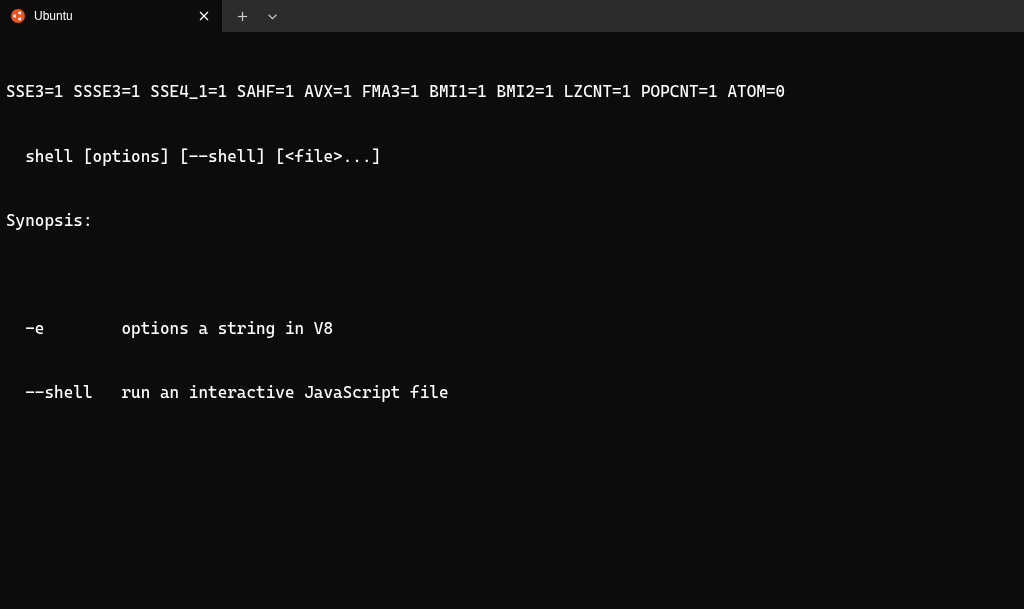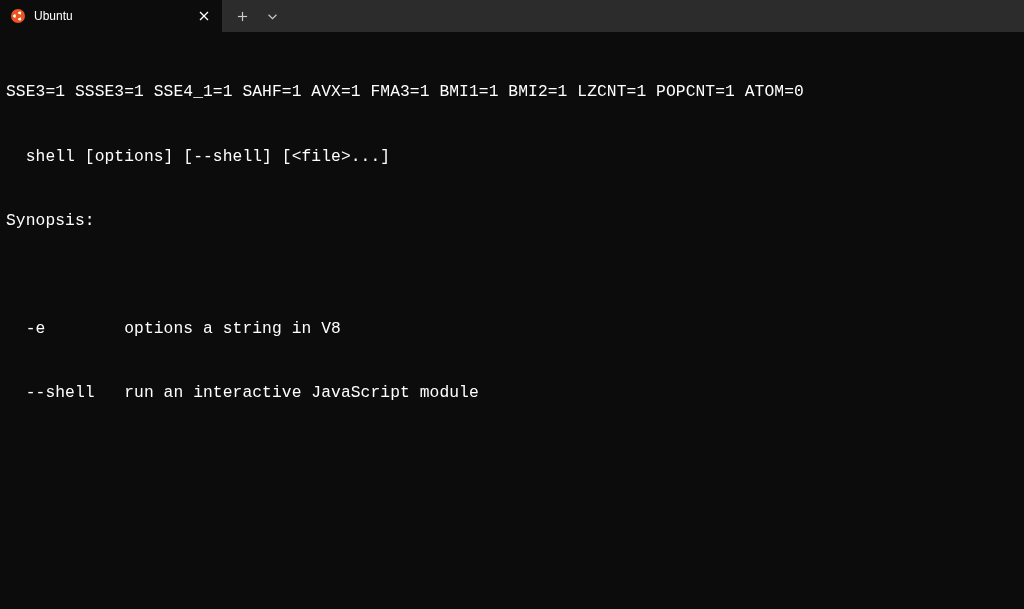--- a/index.html
+++ b/index.html
@@ -77,21 +77,20 @@
       padding: 6px 6px 0 6px;
       font-size: 16.3px;
       line-height: 21.5px;
       white-space: pre;
       color: #ffffff;
       font-weight: 400;
       letter-spacing: 0.08px;
     }
     .terminal .line {
       display: block;
-      font-family: Liberation Mono, monospace;
     }
   </style>
 </head>
 <body>
 
 <div class="title-bar">
   <div class="tab">
     <span class="tab-icon-wrap">
       <svg width="14" height="14" viewBox="0 0 32 32">
         <circle cx="16" cy="16" r="16" fill="#e95420"></circle>
@@ -125,21 +124,21 @@
     </div>
   </div>
 </div>
 
 <div class="terminal">
   <span class="line">SSE3=1 SSSE3=1 SSE4_1=1 SAHF=1 AVX=1 FMA3=1 BMI1=1 BMI2=1 LZCNT=1 POPCNT=1 ATOM=0</span>
   <span class="line">  shell [options] [--shell] [&lt;file&gt;...]</span>
   <span class="line">Synopsis:</span>
   <span class="line"></span>
   <span class="line">  -e        options a string in V8</span>
-  <span class="line">  --shell   run an interactive JavaScript module</span>
+  <span class="line">  --shell   run an interactive JavaScript file</span>
   <span class="line"></span>
   
   
   
   
   
   
   
   
   

